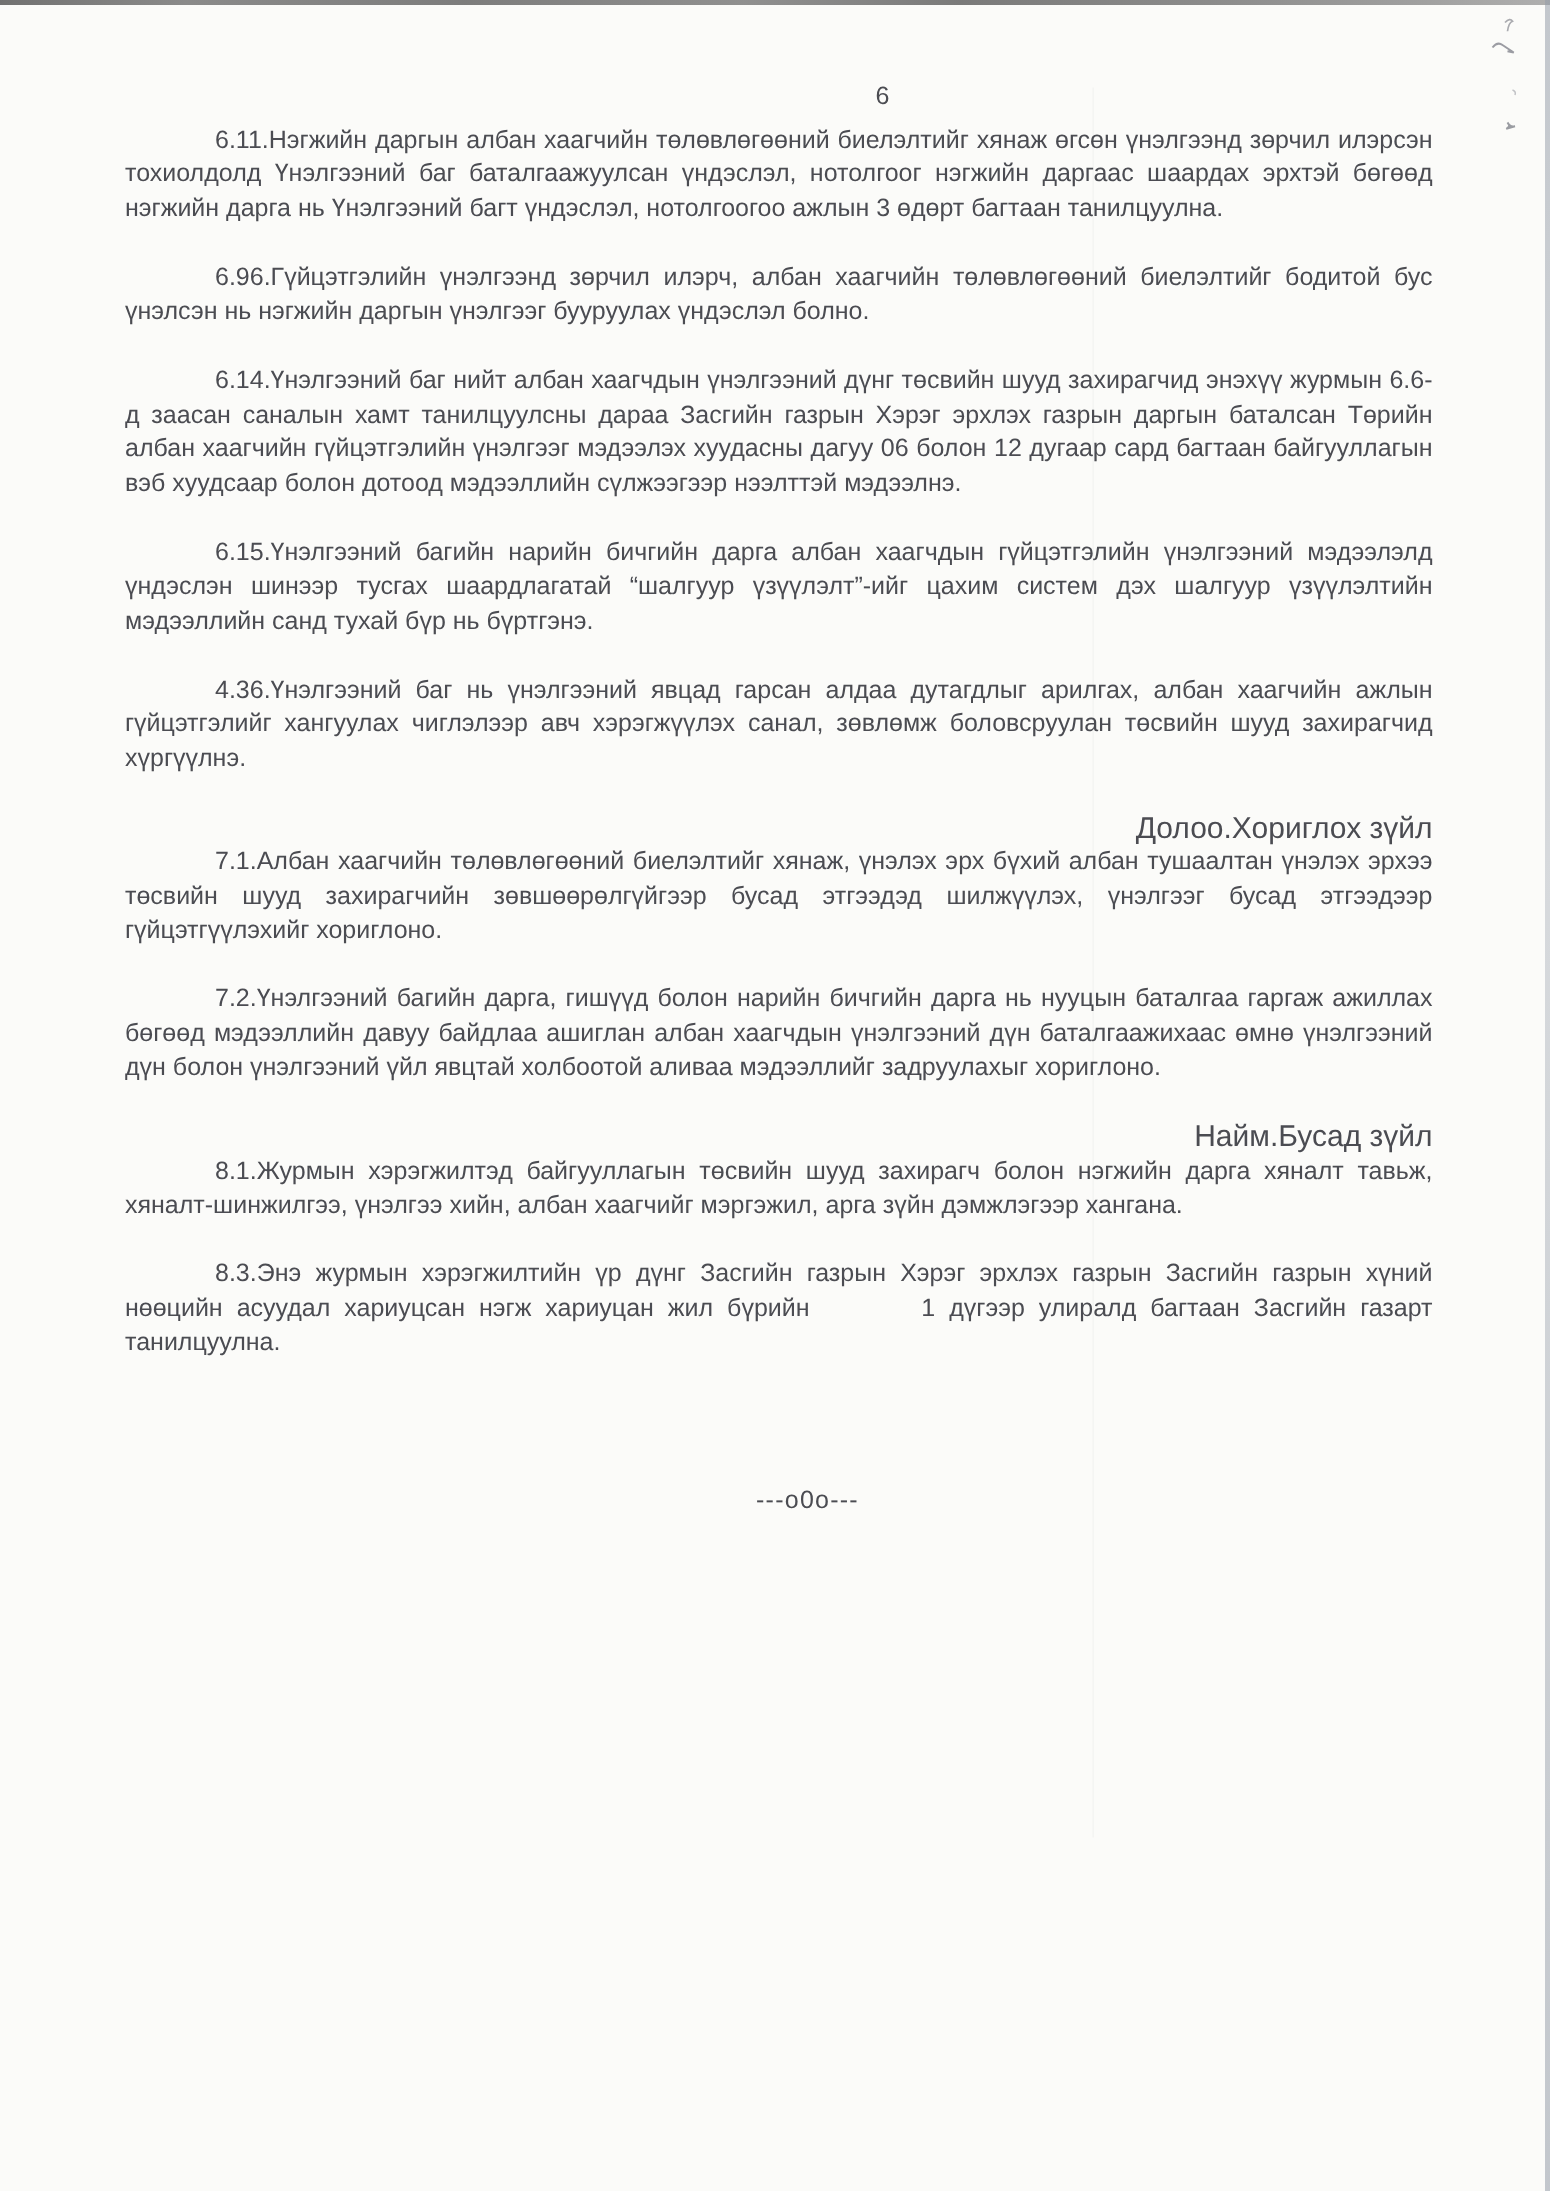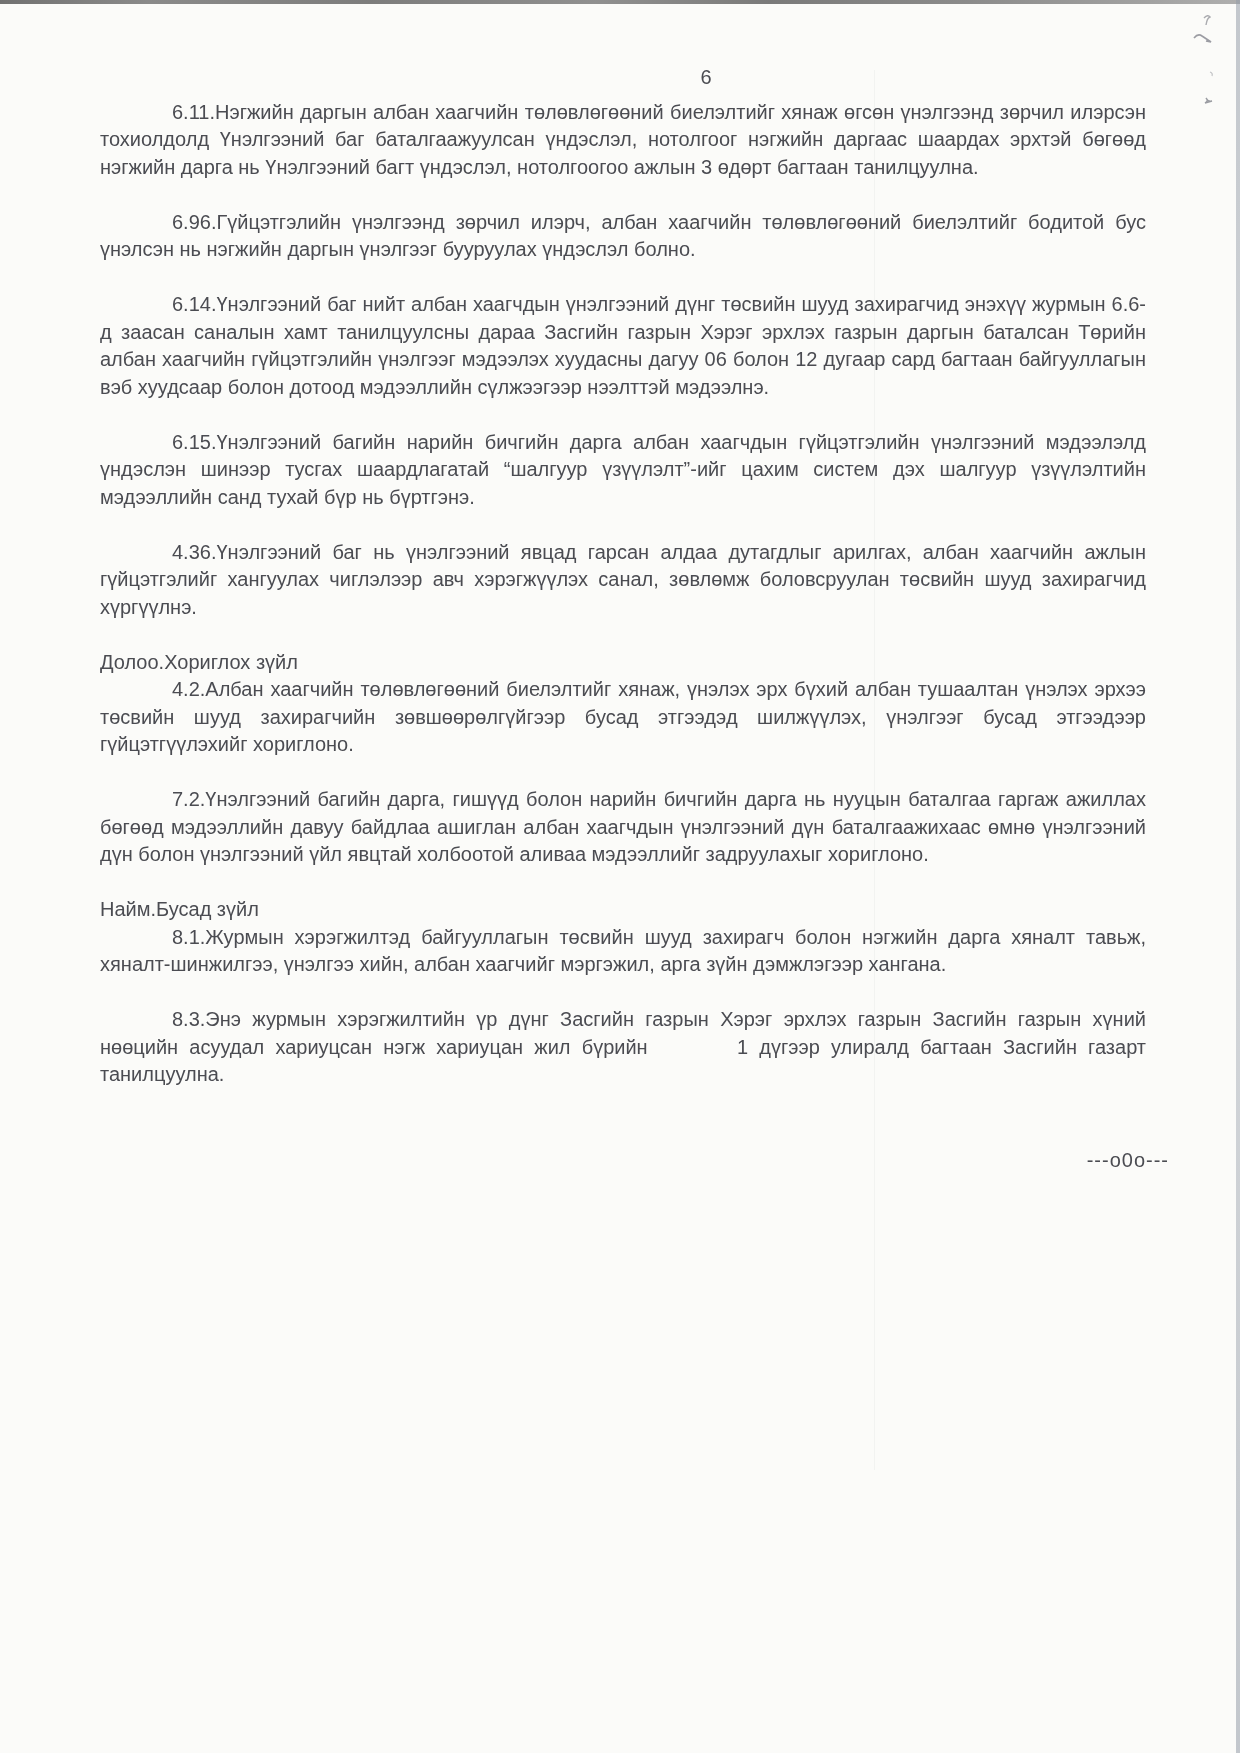--- a/index.html
+++ b/index.html
@@ -45,27 +45,27 @@
   }
   p.para {
     margin: 27.5px 0 0 0;
     text-align: justify;
     text-indent: 72px;
   }
   p.para.first { margin-top: 0; }
   p.para.after-heading { margin-top: 0; }
   .section-heading {
     margin: 27.5px 0 0 0;
-    font-size: 20px;
+    font-size: 24px;
     font-weight: 400;
-    text-align: left;
+    text-align: right;
   }
   .end-mark {
-    margin-top: 58px;
-    text-align: right;
+    margin-top: 98px;
+    text-align: center;
     transform: translateX(23px);
     letter-spacing: 1px;
   }
 </style>
 </head>
 <body>
 
 <div class="page">
 
   <div class="scan-top-edge"></div>
@@ -82,21 +82,21 @@
   <div class="content">
     <div class="page-number">6</div>
 
     <p class="para first">6.11.Нэгжийн даргын албан хаагчийн төлөвлөгөөний биелэлтийг хянаж өгсөн үнэлгээнд зөрчил илэрсэн тохиолдолд Үнэлгээний баг баталгаажуулсан үндэслэл, нотолгоог нэгжийн даргаас шаардах эрхтэй бөгөөд нэгжийн дарга нь Үнэлгээний багт үндэслэл, нотолгоогоо ажлын 3 өдөрт багтаан танилцуулна.</p>
     <p class="para">6.96.Гүйцэтгэлийн үнэлгээнд зөрчил илэрч, албан хаагчийн төлөвлөгөөний биелэлтийг бодитой бус үнэлсэн нь нэгжийн даргын үнэлгээг бууруулах үндэслэл болно.</p>
     <p class="para">6.14.Үнэлгээний баг нийт албан хаагчдын үнэлгээний дүнг төсвийн шууд захирагчид энэхүү журмын 6.6-д заасан саналын хамт танилцуулсны дараа Засгийн газрын Хэрэг эрхлэх газрын даргын баталсан Төрийн албан хаагчийн гүйцэтгэлийн үнэлгээг мэдээлэх хуудасны дагуу 06 болон 12 дугаар сард багтаан байгууллагын вэб хуудсаар болон дотоод мэдээллийн сүлжээгээр нээлттэй мэдээлнэ.</p>
     <p class="para">6.15.Үнэлгээний багийн нарийн бичгийн дарга албан хаагчдын гүйцэтгэлийн үнэлгээний мэдээлэлд үндэслэн шинээр тусгах шаардлагатай “шалгуур үзүүлэлт”-ийг цахим систем дэх шалгуур үзүүлэлтийн мэдээллийн санд тухай бүр нь бүртгэнэ.</p>
     <p class="para">4.36.Үнэлгээний баг нь үнэлгээний явцад гарсан алдаа дутагдлыг арилгах, албан хаагчийн ажлын гүйцэтгэлийг хангуулах чиглэлээр авч хэрэгжүүлэх санал, зөвлөмж боловсруулан төсвийн шууд захирагчид хүргүүлнэ.</p>
 
     <div class="section-heading">Долоо.Хориглох зүйл</div>
-    <p class="para after-heading">4.2.Албан хаагчийн төлөвлөгөөний биелэлтийг хянаж, үнэлэх эрх бүхий албан тушаалтан үнэлэх эрхээ төсвийн шууд захирагчийн зөвшөөрөлгүйгээр бусад этгээдэд шилжүүлэх, үнэлгээг бусад этгээдээр гүйцэтгүүлэхийг хориглоно.</p>
+    <p class="para after-heading">7.1.Албан хаагчийн төлөвлөгөөний биелэлтийг хянаж, үнэлэх эрх бүхий албан тушаалтан үнэлэх эрхээ төсвийн шууд захирагчийн зөвшөөрөлгүйгээр бусад этгээдэд шилжүүлэх, үнэлгээг бусад этгээдээр гүйцэтгүүлэхийг хориглоно.</p>
     <p class="para">7.2.Үнэлгээний багийн дарга, гишүүд болон нарийн бичгийн дарга нь нууцын баталгаа гаргаж ажиллах бөгөөд мэдээллийн давуу байдлаа ашиглан албан хаагчдын үнэлгээний дүн баталгаажихаас өмнө үнэлгээний дүн болон үнэлгээний үйл явцтай холбоотой аливаа мэдээллийг задруулахыг хориглоно.</p>
 
     <div class="section-heading">Найм.Бусад зүйл</div>
     <p class="para after-heading">8.1.Журмын хэрэгжилтэд байгууллагын төсвийн шууд захирагч болон нэгжийн дарга хяналт тавьж, хяналт-шинжилгээ, үнэлгээ хийн, албан хаагчийг мэргэжил, арга зүйн дэмжлэгээр хангана.</p>
     <p class="para">8.3.Энэ журмын хэрэгжилтийн үр дүнг Засгийн газрын Хэрэг эрхлэх газрын Засгийн газрын хүний нөөцийн асуудал хариуцсан нэгж хариуцан жил бүрийн&nbsp;&nbsp;&nbsp;&nbsp;&nbsp;&nbsp;&nbsp; 1 дүгээр улиралд багтаан Засгийн газарт танилцуулна.</p>
 
     <div class="end-mark">---о0о---</div>
   </div>
 
 </div>

